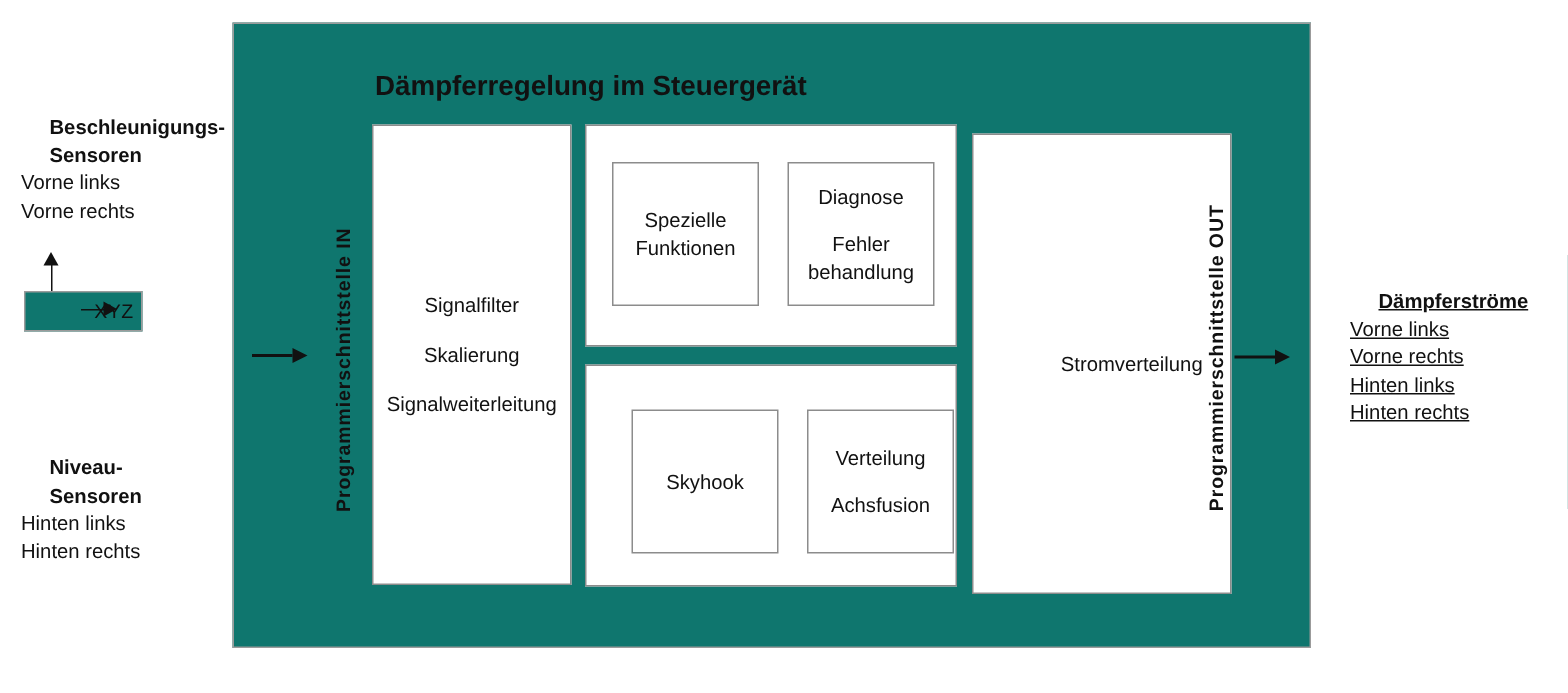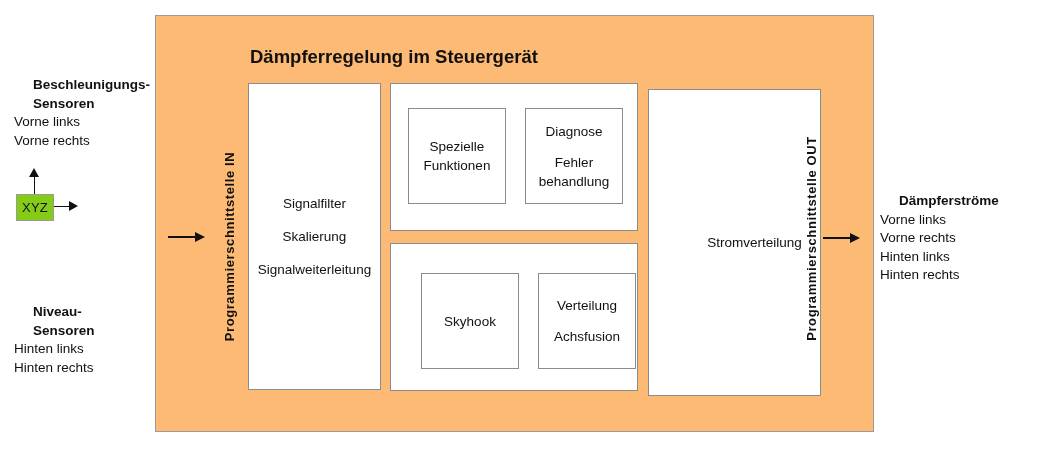--- a/index.html
+++ b/index.html
@@ -20,42 +20,42 @@
     position: absolute;
     font-size: 13.5px;
     line-height: 18.5px;
     white-space: nowrap;
   }
   .label-block .bold { font-weight: bold; margin-left: 19px; }
   
   .xyz-icon { position: absolute; left: 16px; top: 168px; width: 80px; height: 54px; }
   .xyz-box {
     position: absolute; left: 0; top: 26px; width: 36px; height: 25px;
-    border: 1.5px solid #9b9b9b; background: #84cc16;
+    border: 1.5px solid #9b9b9b; background: #0f766e;
     display: flex; align-items: center; justify-content: center;
-    font-size: 13px; letter-spacing: 0.3px;
+    font-size: 13px; letter-spacing: 0.3px; padding-left: 41px;
   }
   .axis-up { position: absolute; left: 13px; top: 0; width: 11px; height: 26px; }
   .axis-up .stem { position: absolute; left: 4.5px; top: 7px; width: 1.5px; height: 19px; background: #111; }
   .axis-up .head {
     position: absolute; left: 0; top: 0; width: 0; height: 0;
     border-left: 5px solid transparent; border-right: 5px solid transparent;
     border-bottom: 9px solid #111;
   }
   .axis-right { position: absolute; left: 38px; top: 33px; width: 24px; height: 11px; }
   .axis-right .stem { position: absolute; left: 0; top: 4.5px; width: 16px; height: 1.5px; background: #111; }
   .axis-right .head {
     position: absolute; right: 0; top: 0; width: 0; height: 0;
     border-top: 5px solid transparent; border-bottom: 5px solid transparent;
     border-left: 9px solid #111;
   }
   
   .ecu {
     position: absolute; left: 155px; top: 15px; width: 717px; height: 415px;
-    border: 1.5px solid #9b9b9b; background: #fdba74;
+    border: 1.5px solid #9b9b9b; background: #0f766e;
   }
   .ecu-title {
     position: absolute; left: 94px; top: 30px;
     font-size: 18.5px; font-weight: bold; white-space: nowrap;
   }
   
   .box {
     position: absolute; border: 1px solid #8c8c8c; background: #ffffff;
     display: flex; flex-direction: column; align-items: center; justify-content: center;
     text-align: center; font-size: 13.5px; line-height: 19px;
@@ -165,21 +165,21 @@
     </div>
 
     <div class="vlabel out">Programmierschnittstelle OUT</div>
 
     <div class="arrow out">
       <div class="shaft"></div>
       <div class="head"></div>
     </div>
   </div>
 
-  <div class="label-block" style="left:880px; top:192px;">
+  <div class="label-block" style="left:900px; top:192px;text-decoration:underline;">
     <div class="bold">Dämpferströme</div>
     <div>Vorne links</div>
     <div>Vorne rechts</div>
     <div>Hinten links</div>
     <div>Hinten rechts</div>
   </div>
 
 </div>
 
 </body></html>

